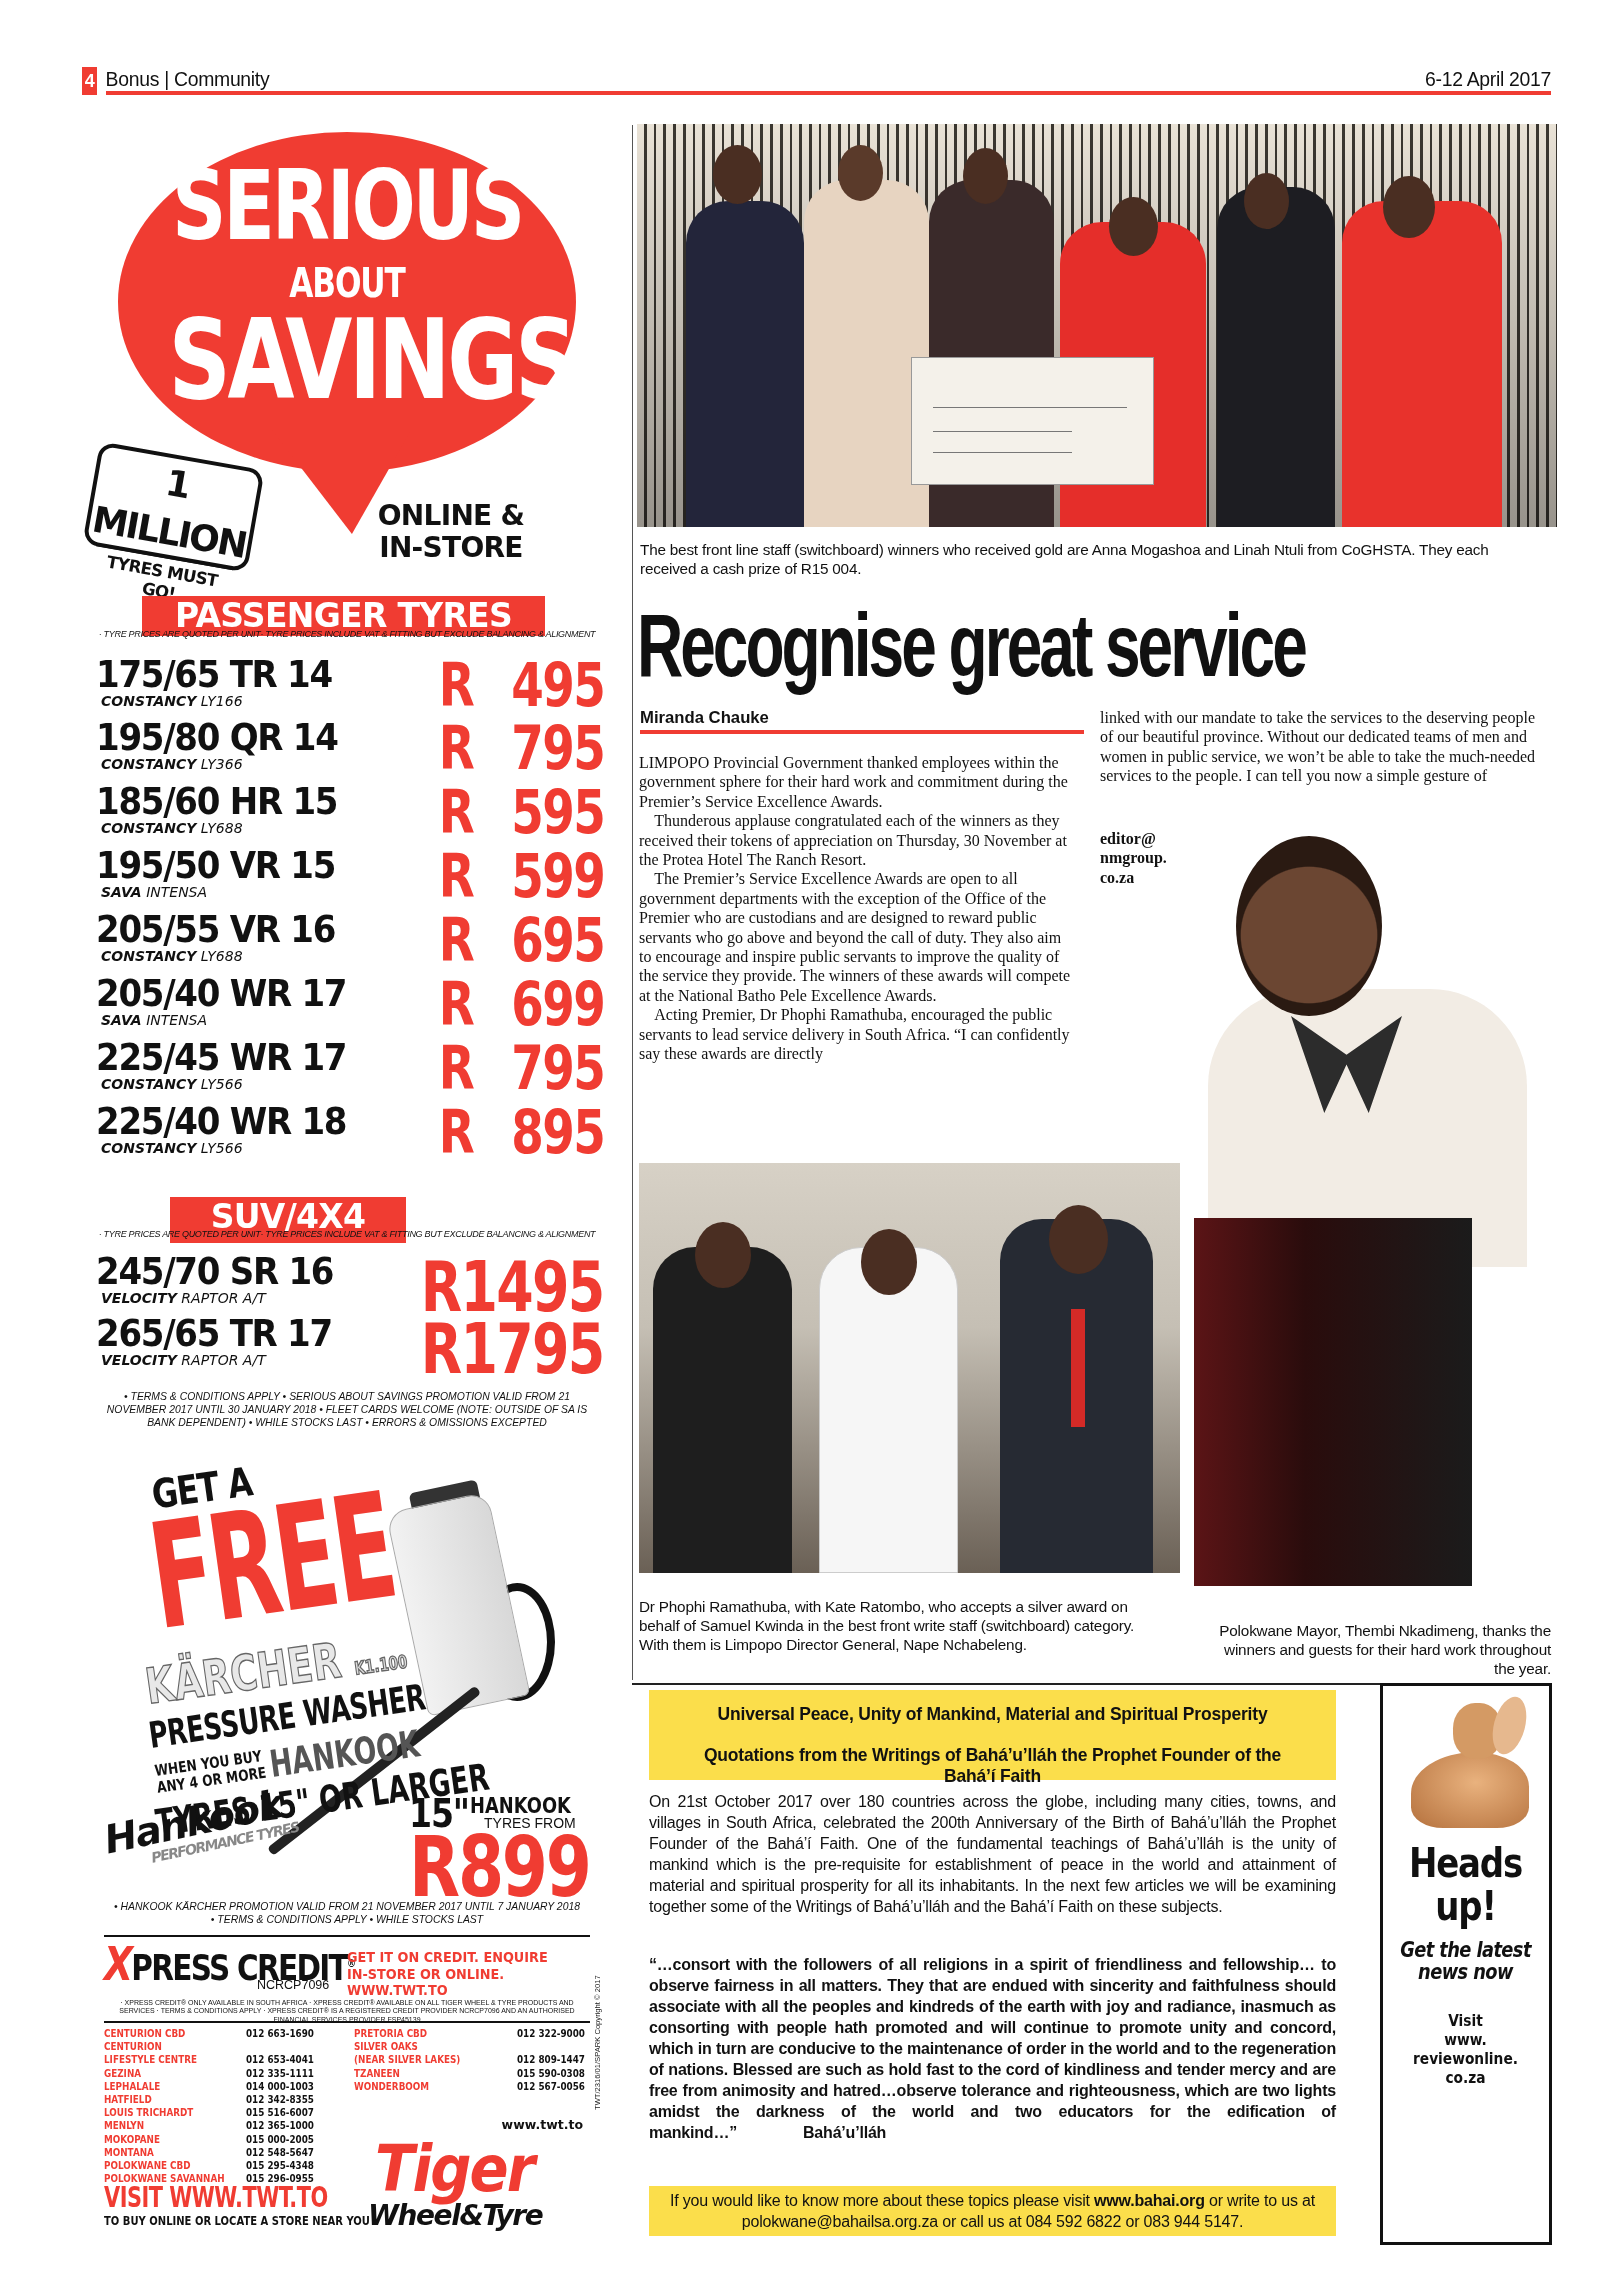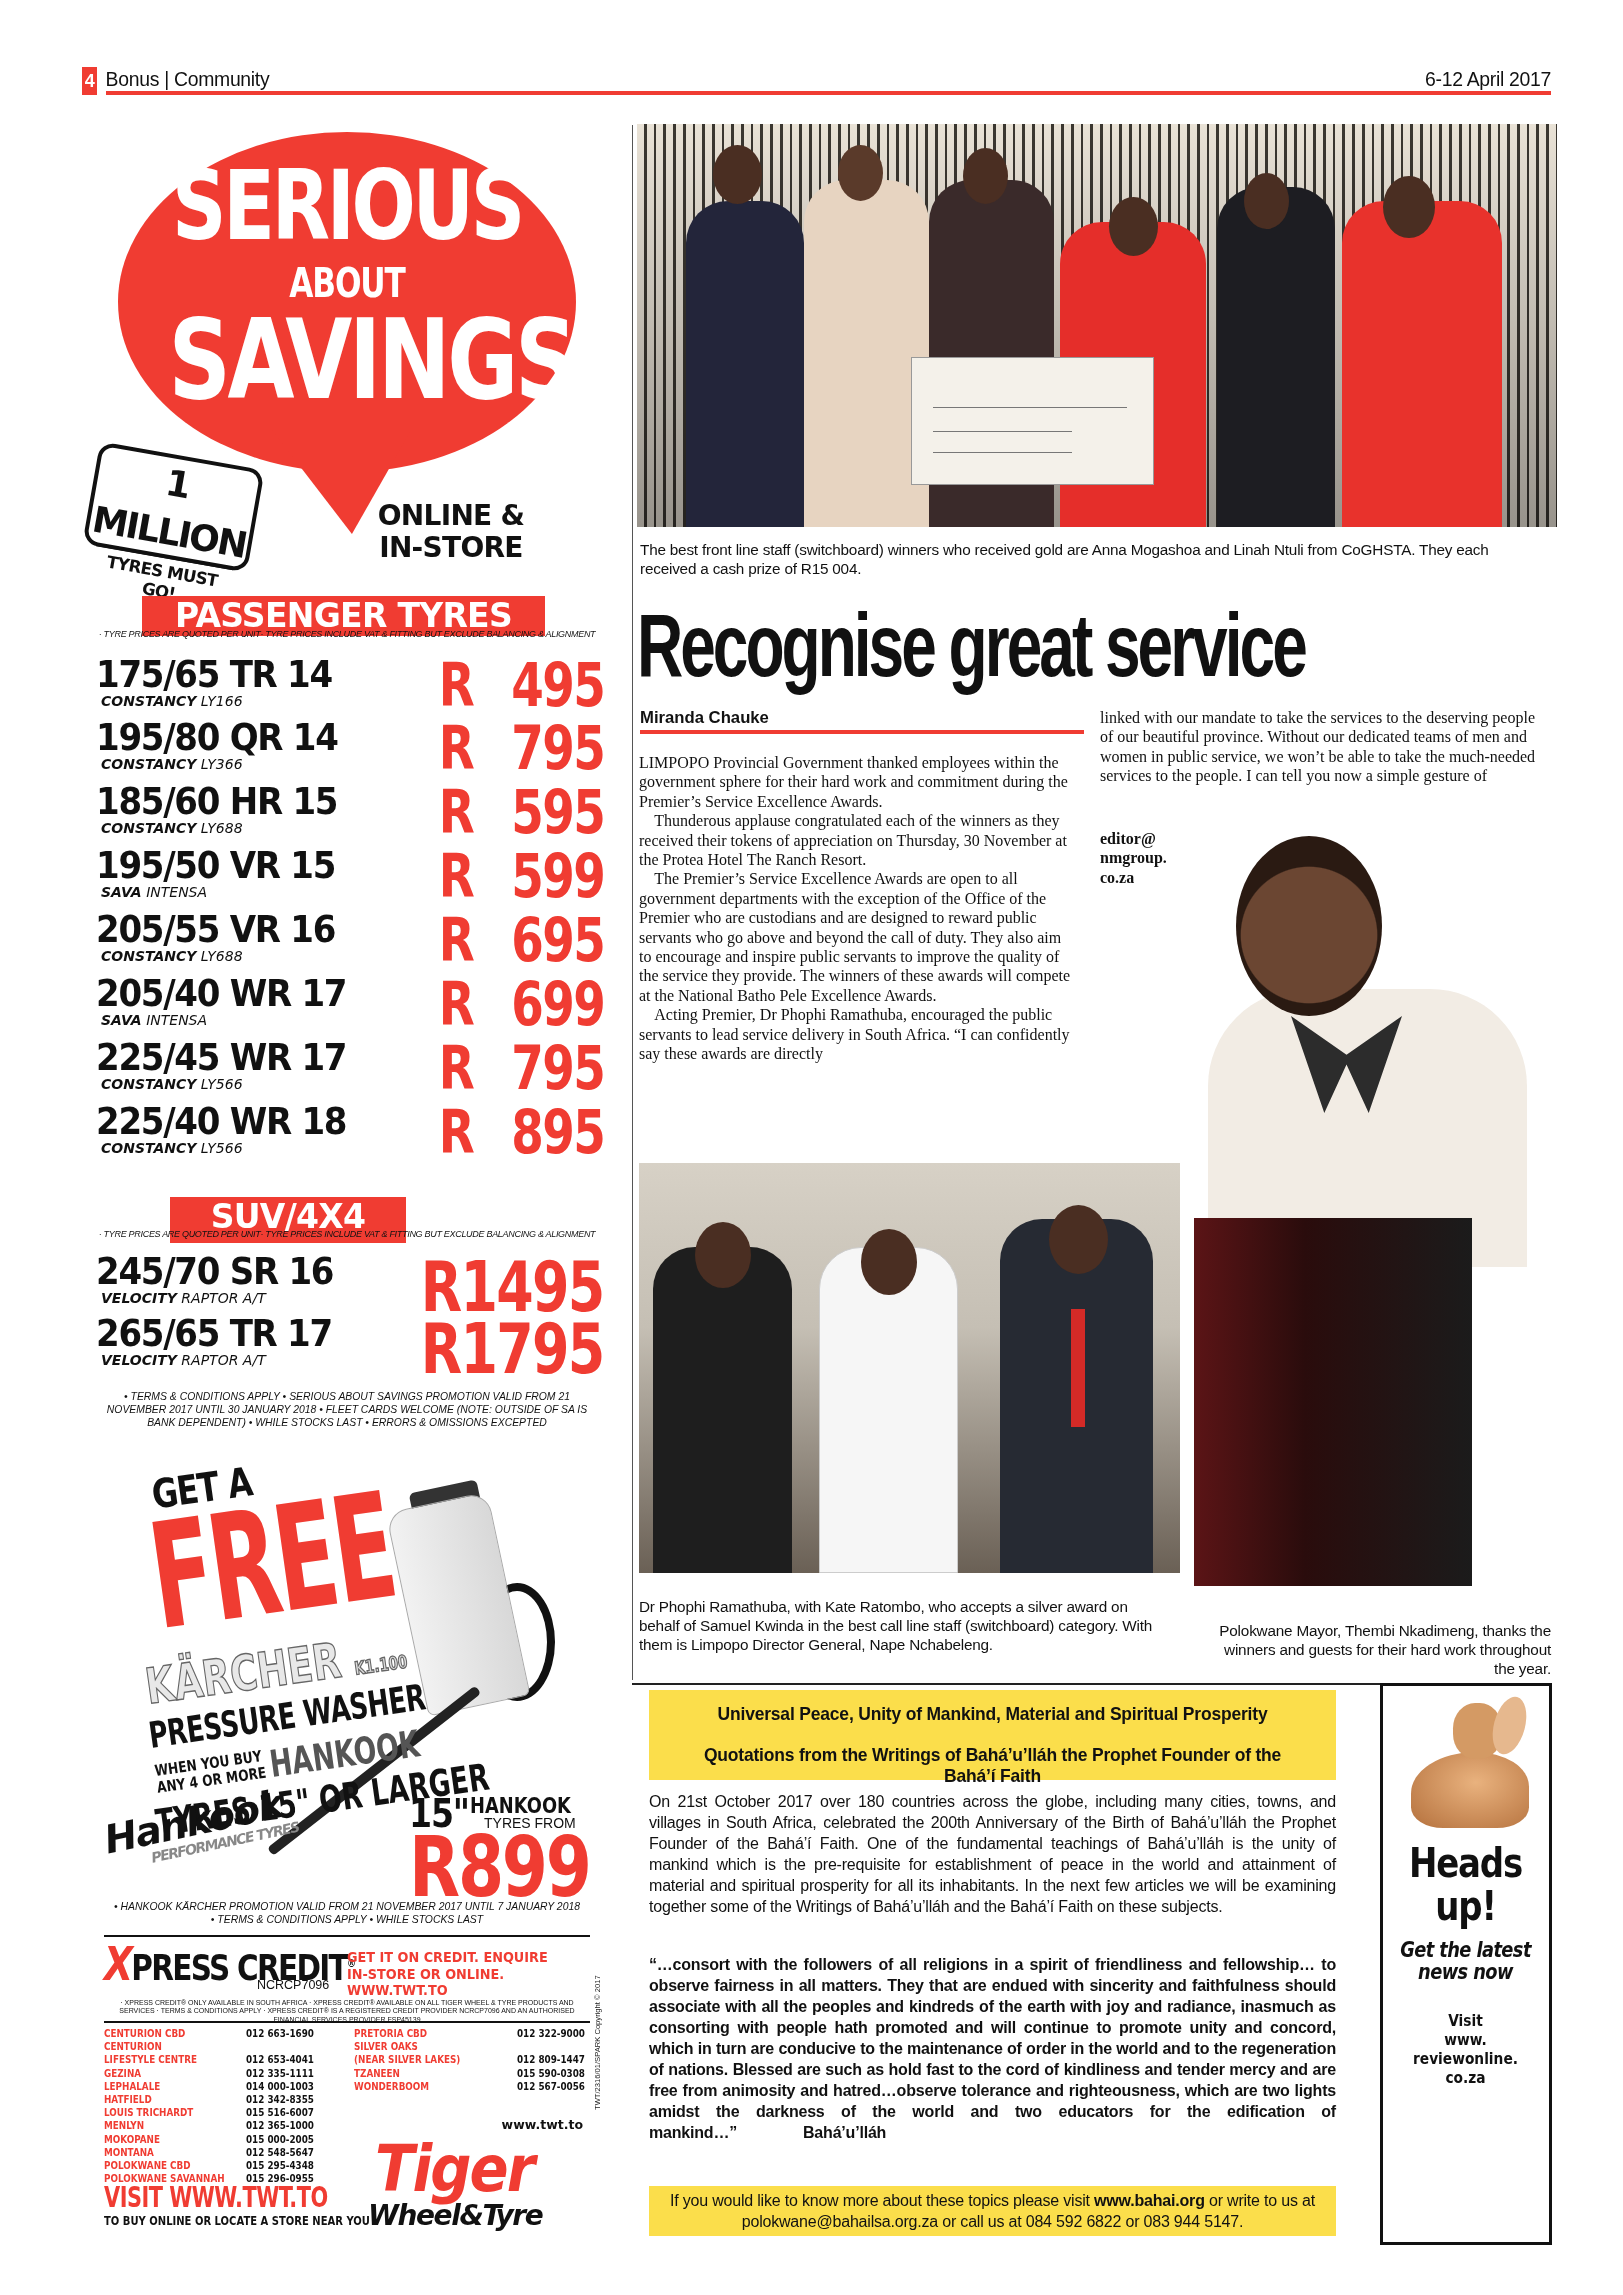--- a/index.html
+++ b/index.html
@@ -369,21 +369,21 @@
 <div id="photo-trio" class="photo">
   <div class="figure p1"></div>
   <div class="head" style="left:56px;top:59px;width:56px;height:66px;"></div>
   <div class="figure p2"></div>
   <div class="head" style="left:222px;top:66px;width:56px;height:66px;"></div>
   <div class="figure p3"></div>
   <div class="head" style="left:410px;top:42px;width:59px;height:69px;"></div>
   <div style="position:absolute;left:432px;top:146px;width:14px;height:118px;background:#d42a27;"></div>
 </div>
 
-<div id="cap-trio" class="caption">Dr Phophi Ramathuba, with Kate Ratombo, who accepts a silver award on behalf of Samuel Kwinda in the best call line staff (switchboard) category. With them is Limpopo Director General, Nape Nchabeleng.</div>
+<div id="cap-trio" class="caption">Dr Phophi Ramathuba, with Kate Ratombo, who accepts a silver award on behalf of Samuel Kwinda in the best front write staff (switchboard) category. With them is Limpopo Director General, Nape Nchabeleng.</div>
 <div id="cap-podium" class="caption">Polokwane Mayor, Thembi Nkadimeng, thanks the winners and guests for their hard work throughout the year.</div>
 
 <div class="hrule"></div>
 
 <div id="bahai" class="abs">
   <div class="band"></div>
   <div class="h1">Universal Peace, Unity of Mankind, Material and Spiritual Prosperity</div>
   <div class="h2">Quotations from the Writings of Bahá’u’lláh the Prophet Founder of the Bahá’í Faith</div>
   <div class="intro">On 21st October 2017 over 180 countries across the globe, including many cities, towns, and villages in South Africa, celebrated the 200th Anniversary of the Birth of Bahá’u’lláh the Prophet Founder of the Bahá’í Faith. One of the fundamental teachings of Bahá’u’lláh is the unity of mankind which is the pre-requisite for establishment of peace in the world and attainment of material and spiritual prosperity for all its inhabitants. In the next few articles we will be examining together some of the Writings of Bahá’u’lláh and the Bahá’í Faith on these subjects.</div>
   <div class="quote"><span>“…consort with the followers of all religions in a spirit of friendliness and fellowship… to observe fairness in all matters. They that are endued with sincerity and faithfulness should associate with all the peoples and kindreds of the earth with joy and radiance, inasmuch as consorting with people hath promoted and will continue to promote unity and concord, which in turn are conducive to the maintenance of order in the world and to the regeneration of nations. Blessed are such as hold fast to the cord of kindliness and tender mercy and are free from animosity and hatred…observe tolerance and righteousness, which are two lights amidst the darkness of the world and two educators for the edification of mankind…”</span><span class="attrib">Bahá’u’lláh</span></div>

